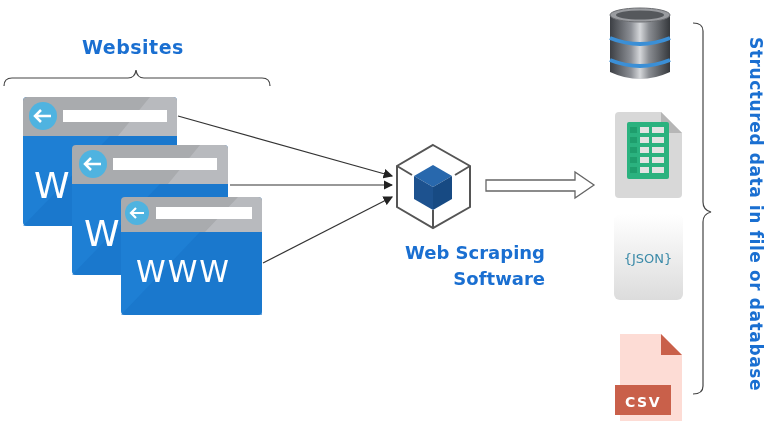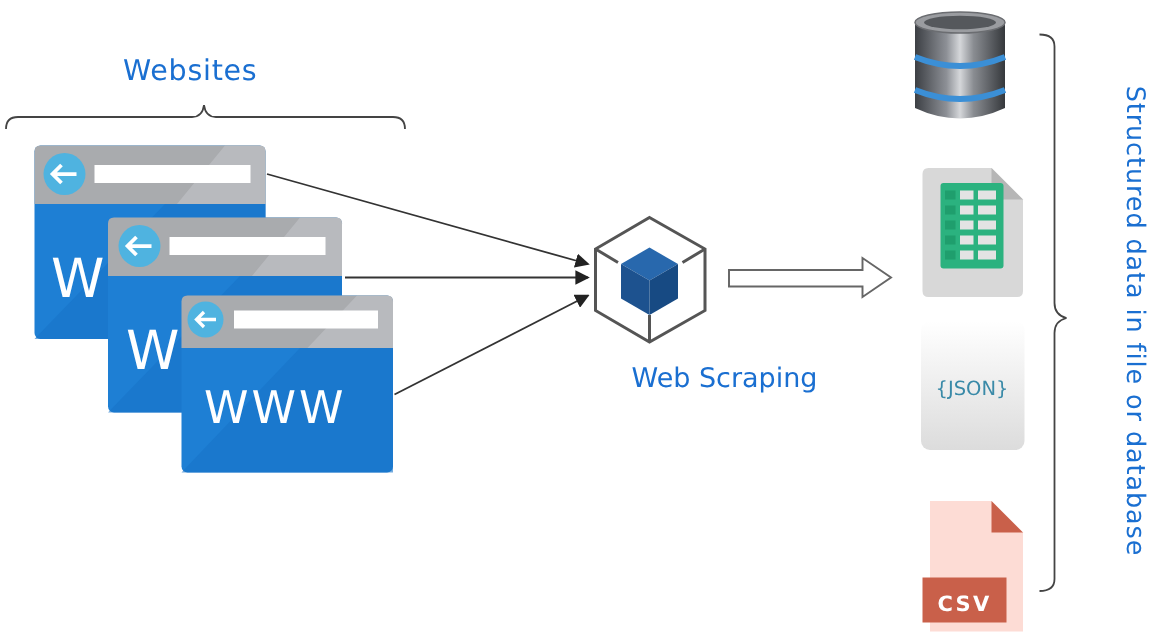--- a/index.html
+++ b/index.html
@@ -1,18 +1,18 @@
 <!DOCTYPE html>
 <html><head>
 <meta charset="utf-8">
 <style>
   html, body { margin: 0; padding: 0; background: #ffffff; }
   body { width: 770px; height: 427px; position: relative; overflow: hidden;
          font-family: "DejaVu Sans", sans-serif; }
-  .label { position: absolute; color: #1a6fd1; font-weight: normal;
+  .label { position: absolute; color: #1a6fd1; font-weight: bold;
            font-family: "DejaVu Sans", sans-serif; }
   #websites-title { left: 82px; top: 36px; font-size: 19px; letter-spacing: 0.5px; }
   #software-label { left: 355px; top: 240px; width: 190px; text-align: right;
                     font-size: 18px; line-height: 26px; }
   #vertical-label { left: 742px; top: 0px; width: 28px; height: 427px; }
   #vertical-label span { position: absolute; left: 50%; top: 50%; white-space: nowrap;
                          transform: translate(-50%,-50%) rotate(90deg);
                          font-size: 17px; letter-spacing: 0.6px; }
   svg.diagram { position: absolute; left: 0; top: 0; }
   .win-text { font-family: "DejaVu Sans", sans-serif; fill: #ffffff; }
@@ -134,17 +134,18 @@
     <path d="M661,334 L682,355 L661,355 Z" fill="#c9604a"></path>
     <rect x="615" y="385" width="56" height="30" fill="#c9604a"></rect>
     <text x="643" y="407" font-size="14" text-anchor="middle" fill="#ffffff" letter-spacing="1.5" class="csv-text">CSV</text>
   </g>
 
   <path d="M693,23 Q703,23 703,31 L703,202 Q703,210 711,212 Q703,214 703,222 L703,386 Q703,394 693,394" fill="none" stroke="#444" stroke-width="1.2"></path>
 </svg>
 
 <div id="software-label" class="label">
   <div>Web Scraping</div>
+  <div>Software</div>
 </div>
 
 <div id="vertical-label" class="label">
   <span>Structured data in file or database</span>
 </div>
 
 </body></html>

